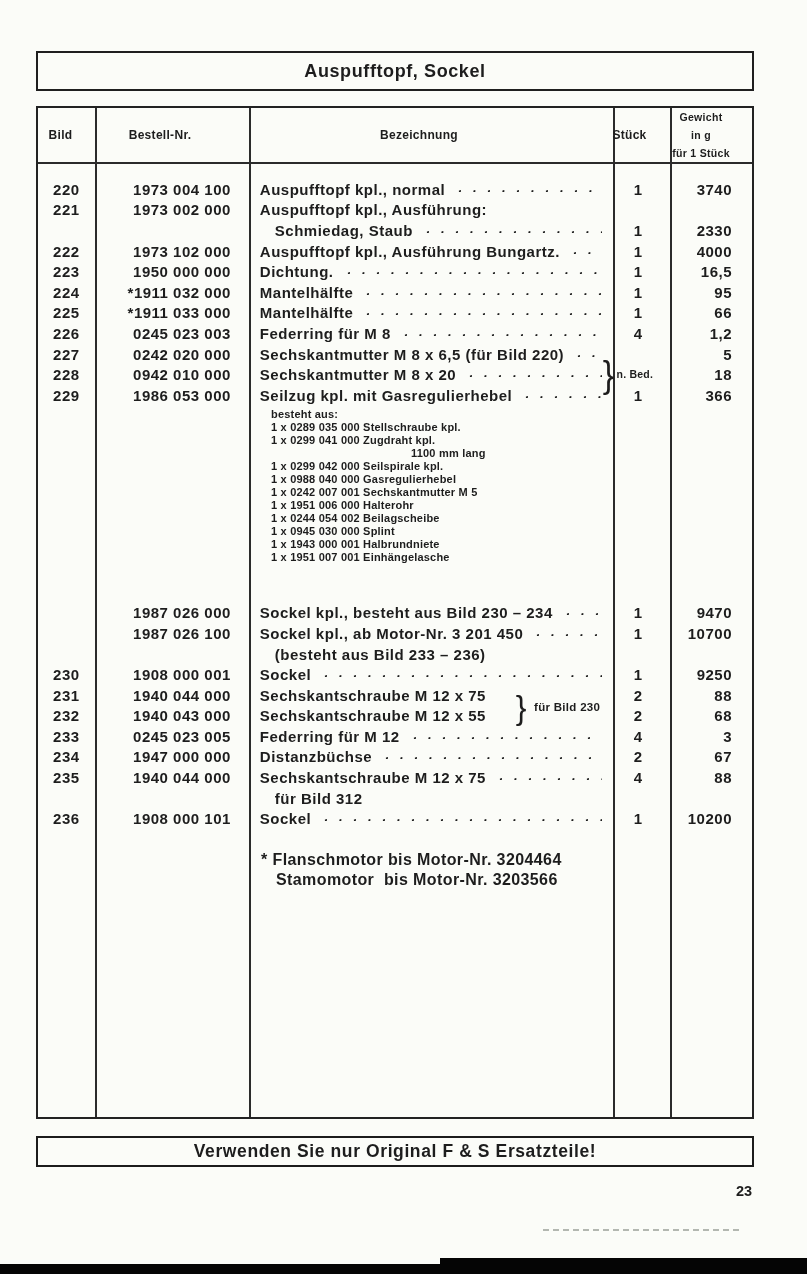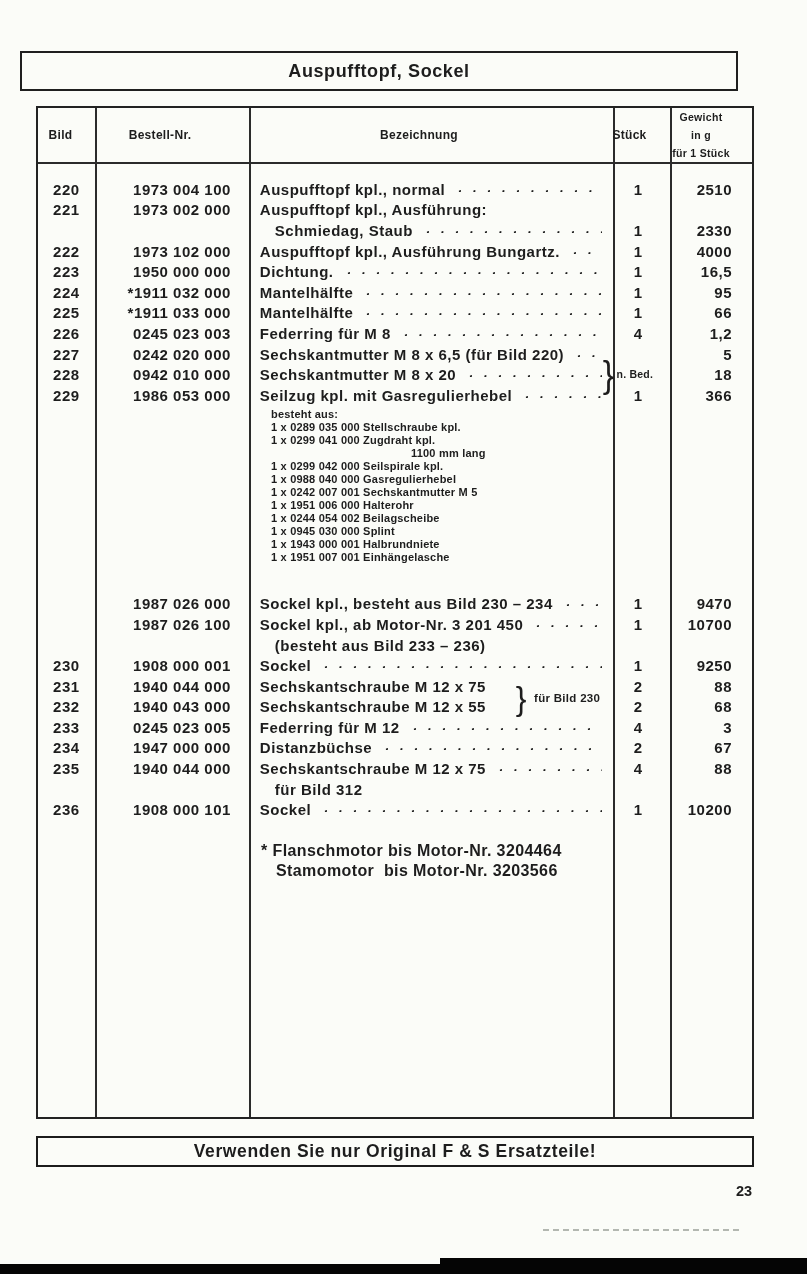--- a/index.html
+++ b/index.html
@@ -11,21 +11,21 @@
   *{box-sizing:border-box;margin:0;padding:0;}
   html,body{width:807px;height:1274px;}
   body{font-family:"Liberation Sans",sans-serif;background:#eef1ea;}
   .scan{
     position:relative;width:807px;height:1274px;overflow:hidden;
     background:var(--paper);
     color:var(--ink);
   }
   
   .title-box{
-    position:absolute;left:20px;top:51px;width:718px;height:40px;
+    position:absolute;left:36px;top:51px;width:718px;height:40px;
     border:2.5px solid #1f1f1f;
     display:flex;align-items:center;justify-content:center;
   }
   .title-box span{font-size:18px;font-weight:700;letter-spacing:.6px;}
   
   .parts-table{
     position:absolute;left:36px;top:106px;width:718px;height:1013px;
     border:2px solid #222;
   }
   .vline{position:absolute;top:0;bottom:0;width:1.5px;background:var(--line);}
@@ -53,21 +53,21 @@
   }
   
   .sbrace{position:absolute;left:-7px;top:-1px;height:41px;display:flex;align-items:center;}
   .sbrace .bglyph{font-size:34px;font-weight:400;transform:scaleY(1.1);line-height:1;}
   .sbrace .blabel{font-size:10.5px;font-weight:700;letter-spacing:.2px;margin-left:2px;white-space:pre;}
   
   .dbrace{position:absolute;left:268px;top:0;height:41px;display:flex;align-items:center;}
   .dbrace .bglyph{font-size:32px;font-weight:400;transform:scaleY(1.05);line-height:1;}
   .dbrace .blabel{font-size:11.5px;font-weight:700;letter-spacing:.3px;margin-left:7px;white-space:pre;}
   
-  .sub-block{margin:2px 0 7px 233px;}
+  .sub-block{margin:2px 0 16px 233px;}
   .sub-line{font-size:11px;font-weight:700;letter-spacing:.2px;line-height:13px;white-space:pre;}
   .sub-line.ind{padding-left:140px;}
   
   .note-block{margin:21px 0 0 223px;}
   .note-line{font-size:16px;font-weight:700;letter-spacing:.4px;line-height:20px;white-space:pre;}
   .note-line.ind{padding-left:15px;}
   
   .banner{
     position:absolute;left:36px;top:1136px;width:718px;height:31px;
     border:2.5px solid #1c1c1c;display:flex;align-items:center;justify-content:center;
@@ -112,21 +112,21 @@
 
     <div class="tbody">
         <div class="row">
           <div class="c-bild">220</div>
           <div class="c-nr">1973 004 100</div>
           <div class="c-desc">
             <div class="dtext">Auspufftopf kpl., normal</div>
             <div class="leader"></div>
           </div>
           <div class="c-stueck">1</div>
-          <div class="c-gew">2510</div>
+          <div class="c-gew">3740</div>
         </div>
         <div class="row">
           <div class="c-bild">221</div>
           <div class="c-nr">1973 002 000</div>
           <div class="c-desc">
             <div class="dtext">Auspufftopf kpl., Ausführung:</div>
           </div>
           <div class="c-stueck"></div>
           <div class="c-gew"></div>
         </div>

